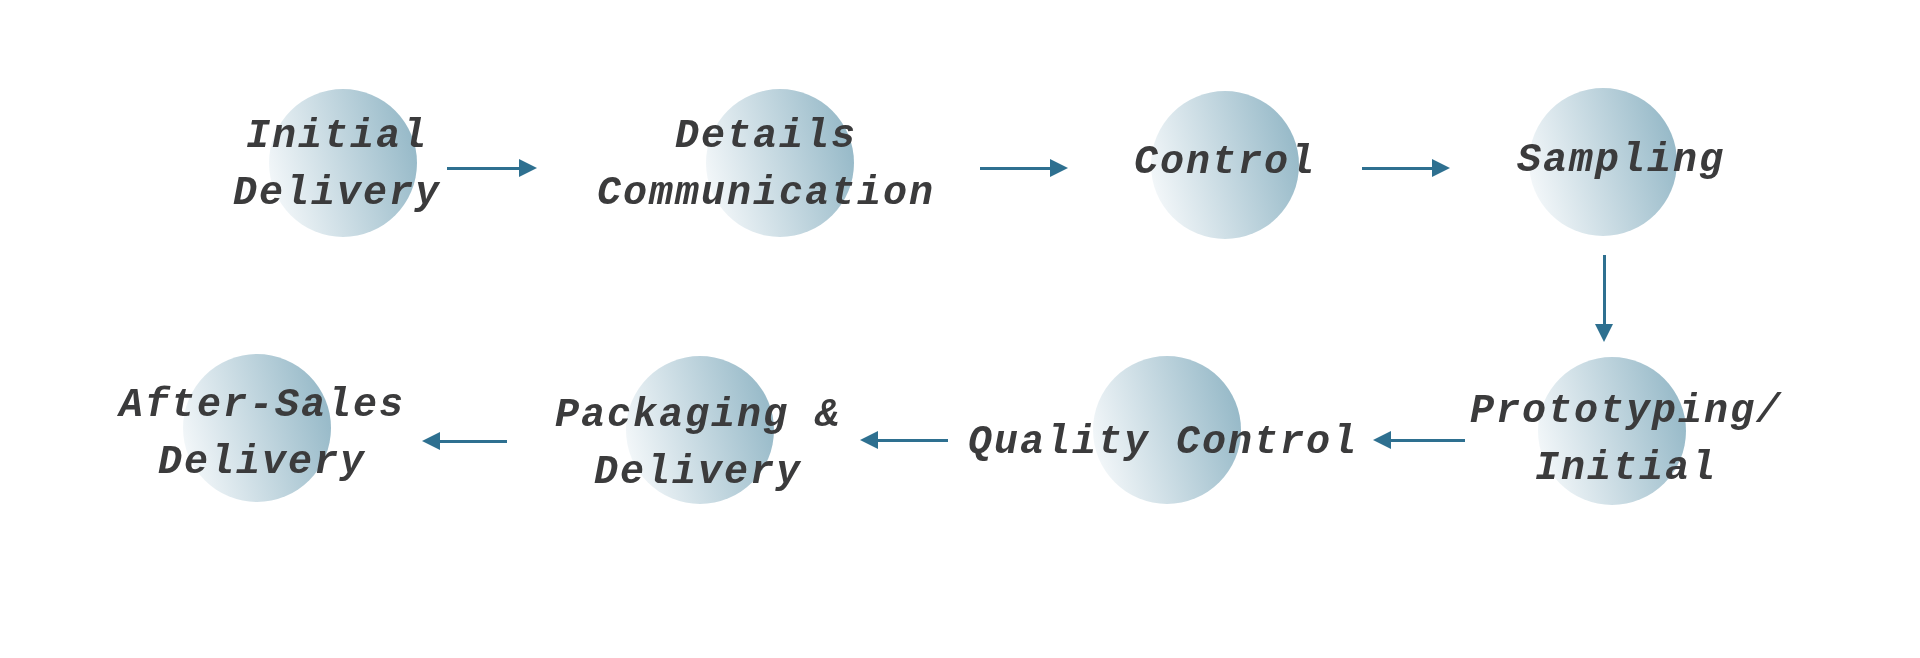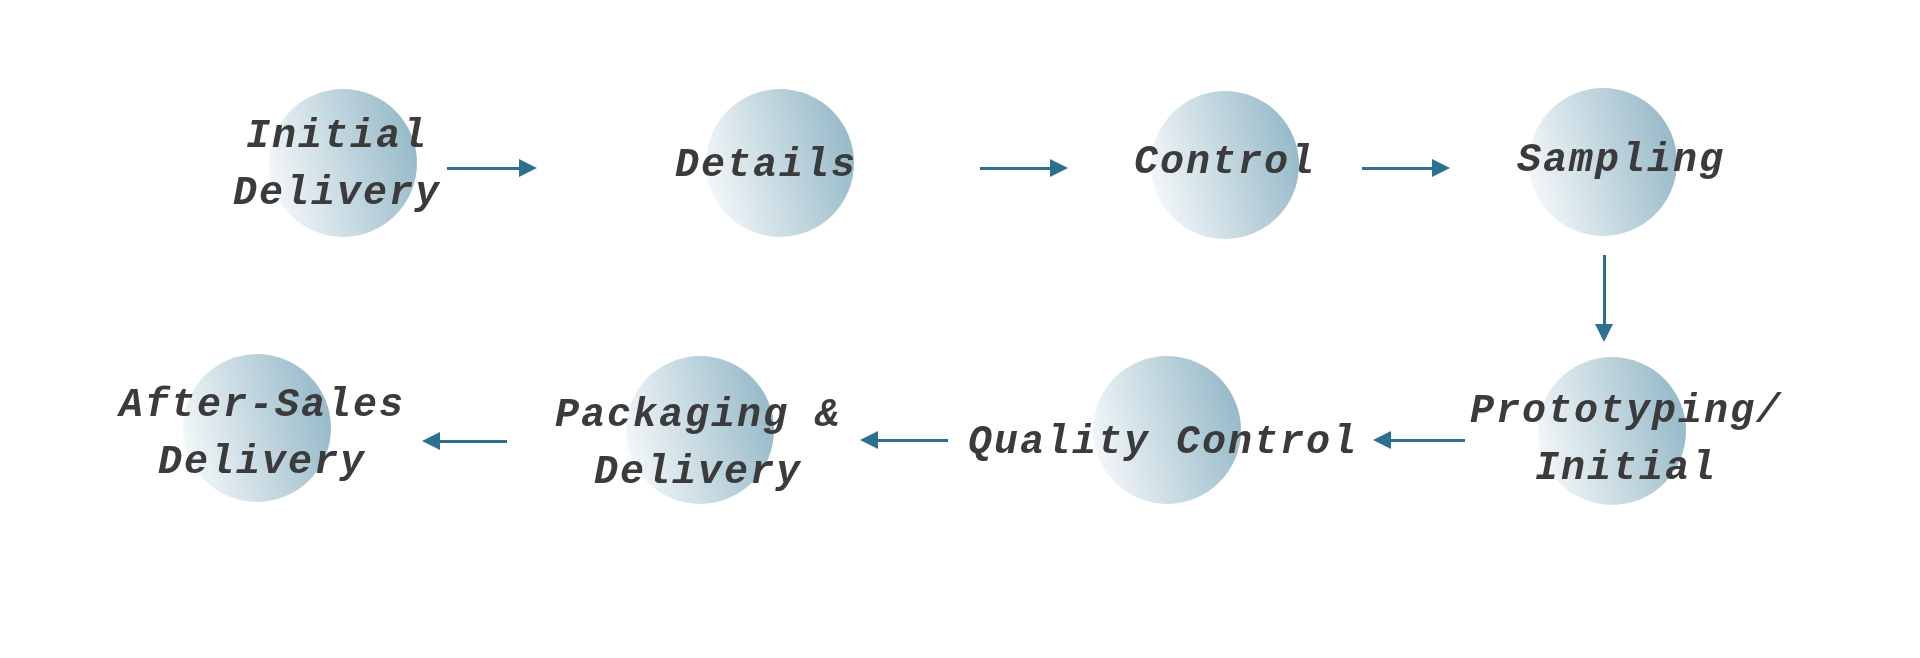--- a/index.html
+++ b/index.html
@@ -64,20 +64,21 @@
 
   <div class="arrow right" style="left:447px;top:159px;width:90px">
     <i class="shaft"></i>
       <i class="head"></i>
   </div>
 
   <div class="node" style="left:706px;top:89px;--dx:-14px;--dy:2px">
     <div class="circle"></div>
     <div class="label">
       <span class="line">Details</span>
+      <span class="line">Communication</span>
     </div>
   </div>
 
   <div class="arrow right" style="left:980px;top:159px;width:88px">
     <i class="shaft"></i>
       <i class="head"></i>
   </div>
 
   <div class="node" style="left:1151px;top:91px;--dx:0px;--dy:-3px">
     <div class="circle"></div>

